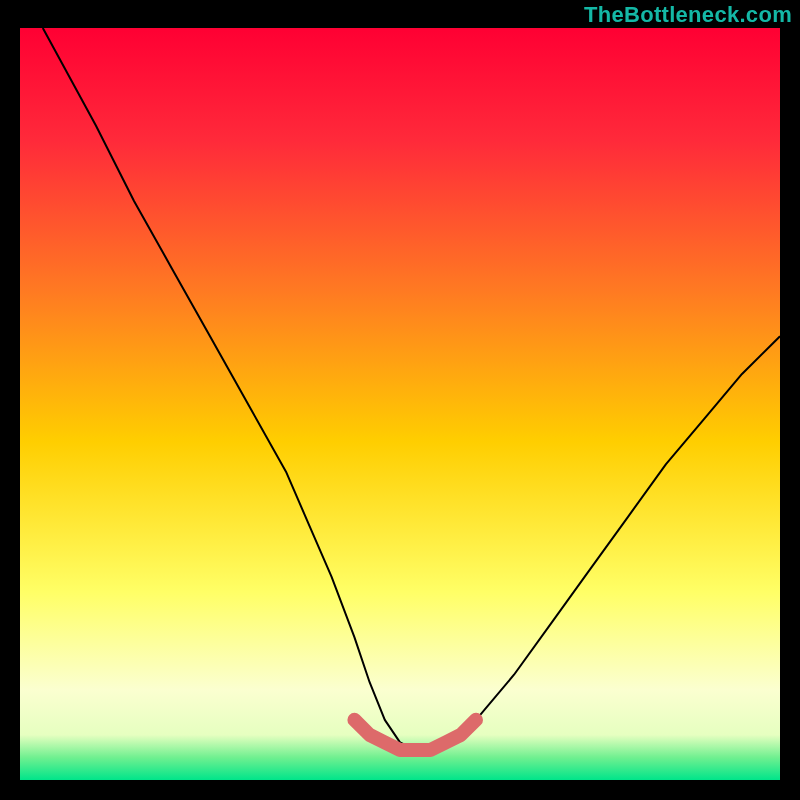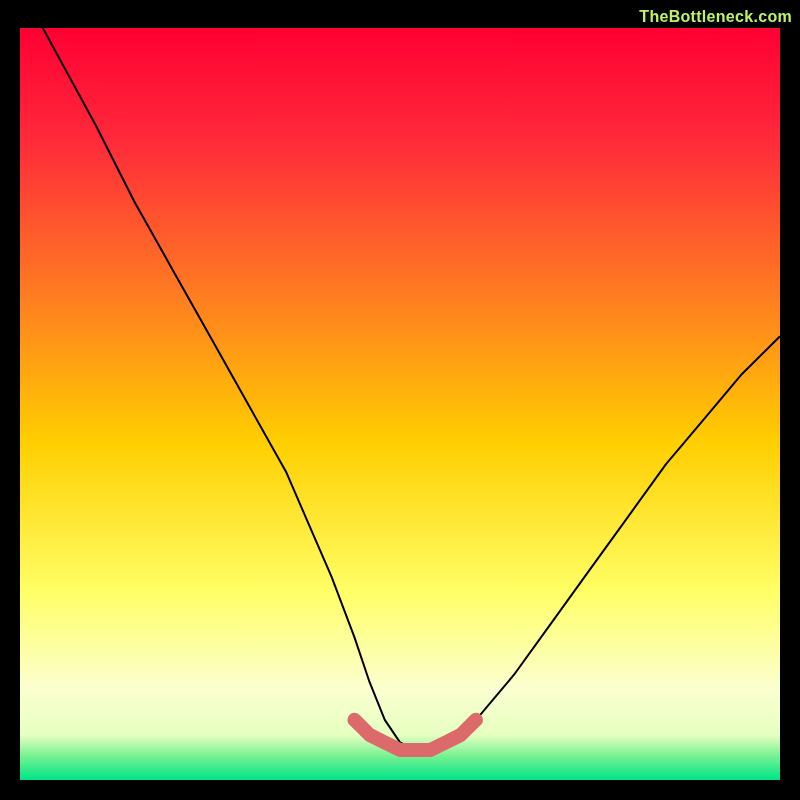--- a/index.html
+++ b/index.html
@@ -12,24 +12,24 @@
     overflow: hidden;
   }
   .outer {
     position: relative;
     width: 800px;
     height: 800px;
     background: #000;
   }
   .watermark {
     position: absolute;
-    top: 8px;
+    top: 2px;
     right: 8px;
-    color: #bef264;
-    font-size: 16px;
+    color: #14b8a6;
+    font-size: 22px;
     font-weight: 600;
     letter-spacing: 0.3px;
     z-index: 10;
     font-family: Arial, Helvetica, sans-serif;
   }
   .plot {
     position: absolute;
     left: 20px;
     top: 28px;
     width: 760px;

